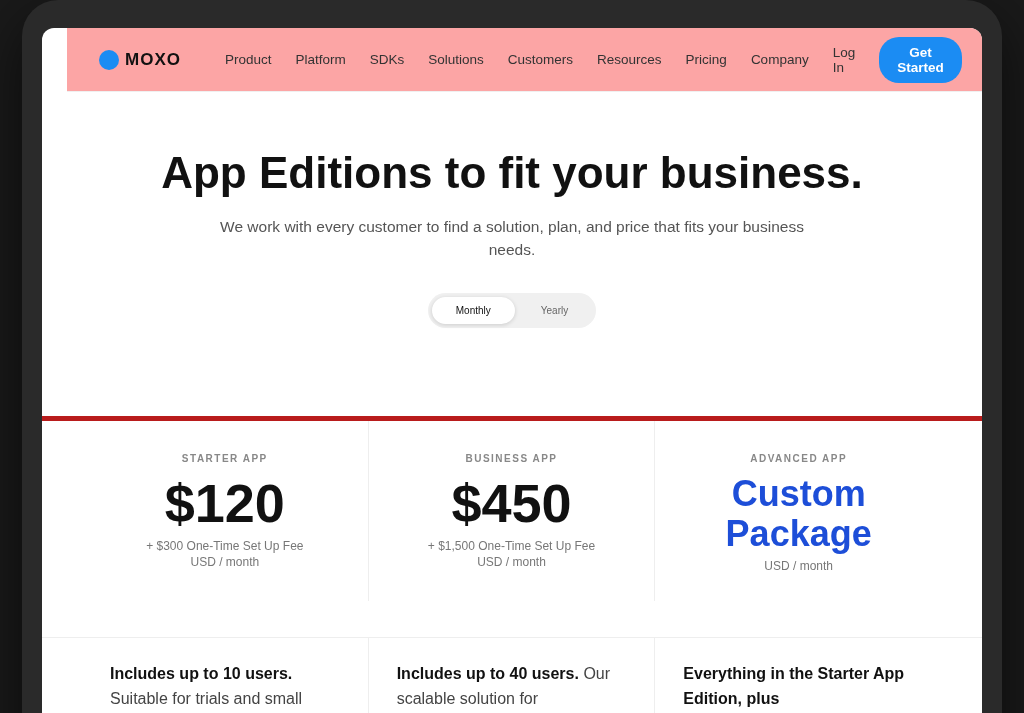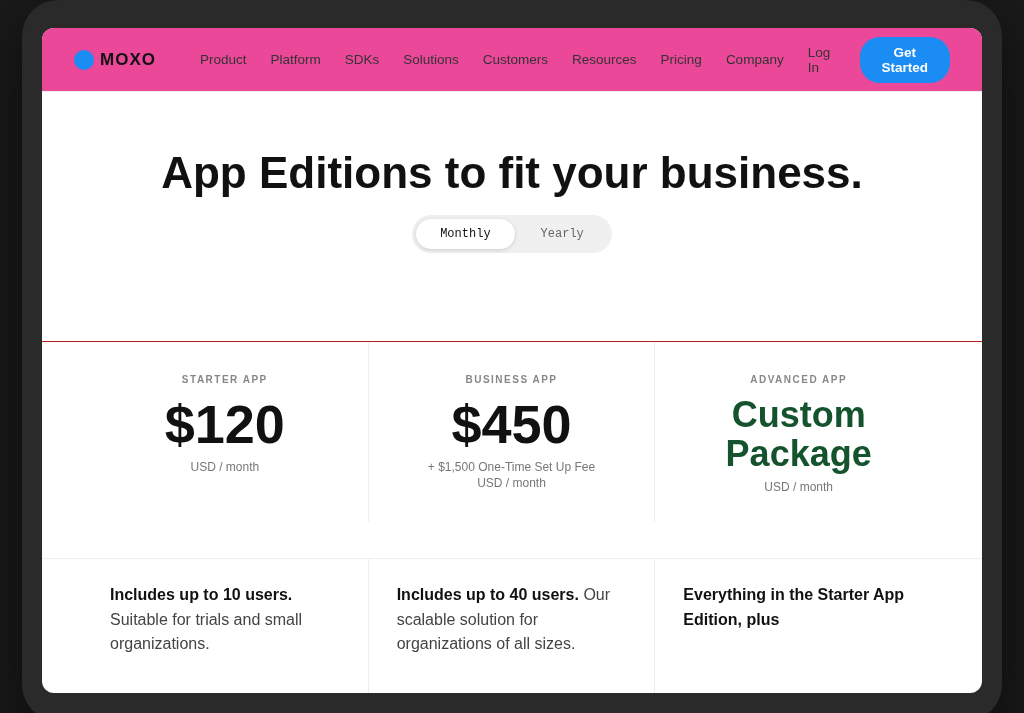--- a/index.html
+++ b/index.html
@@ -26,22 +26,23 @@
       overflow: hidden;
       width: 100%;
     }
 
     
     .navbar {
       display: flex;
       align-items: center;
       padding: 0 32px;
       height: 64px;
-      background: #ec4899;
+      background: #fca5a5;
       border-bottom: 1px solid #f0f0f0;
+      margin-left: 25px;
     }
 
     .logo {
       display: flex;
       align-items: center;
       gap: 6px;
       margin-right: 32px;
       text-decoration: none;
     }
 
@@ -130,41 +131,40 @@
       padding: 4px;
       gap: 2px;
       margin-bottom: 48px;
     }
 
     .toggle-btn {
       padding: 8px 24px;
       border-radius: 20px;
       border: none;
       background: transparent;
-      font-size: 12px;
+      font-size: 10px;
       font-weight: 500;
       color: #666;
       cursor: pointer;
       transition: all 0.2s;
-      font-family: Liberation Mono, monospace;
     }
 
     .toggle-btn.active {
       background: #fff;
       color: #111;
       box-shadow: 0 1px 4px rgba(0,0,0,0.15);
     }
 
     
     .pricing-grid {
       display: grid;
       grid-template-columns: 1fr 1fr 1fr;
       gap: 0;
       padding: 0 40px;
-      border-top: 1px solid #b91c1c;
+      border-top: 5px solid #b91c1c;
     }
 
     .pricing-card {
       padding: 32px 28px 28px;
       border-right: 1px solid #eee;
       text-align: center;
     }
 
     .pricing-card:last-child {
       border-right: none;
@@ -183,21 +183,21 @@
       font-size: 54px;
       font-weight: 700;
       color: #111;
       line-height: 1.1;
       margin-bottom: 6px;
     }
 
     .plan-price-custom {
       font-size: 36px;
       font-weight: 700;
-      color: #14532d;
+      color: #1d4ed8;
       line-height: 1.1;
       margin-bottom: 6px;
     }
 
     .plan-fee {
       font-size: 12px;
       color: #777;
       margin-bottom: 2px;
     }
 
@@ -259,33 +259,35 @@
         <a class="nav-link">Company</a>
       </div>
       <div class="nav-actions">
         <span class="nav-login">Log In</span>
         <button class="btn-get-started">Get Started</button>
       </div>
     </nav>
 
     <section class="hero">
       <h1 class="hero-title">App Editions to fit your business.</h1>
+      <p class="hero-subtitle">We work with every customer to find a solution, plan, and price that fits your business needs.</p>
 
       
       <div class="billing-toggle">
         <button class="toggle-btn active">Monthly</button>
         <button class="toggle-btn">Yearly</button>
       </div>
     </section>
 
     <div class="pricing-grid">
 
       <div class="pricing-card">
         <div class="plan-label">STARTER APP</div>
         <div class="plan-price">$120</div>
+        <div class="plan-fee">+ $300 One-Time Set Up Fee</div>
         <div class="plan-period">USD / month</div>
       </div>
 
       <div class="pricing-card">
         <div class="plan-label">BUSINESS APP</div>
         <div class="plan-price">$450</div>
         <div class="plan-fee">+ $1,500 One-Time Set Up Fee</div>
         <div class="plan-period">USD / month</div>
       </div>
 

